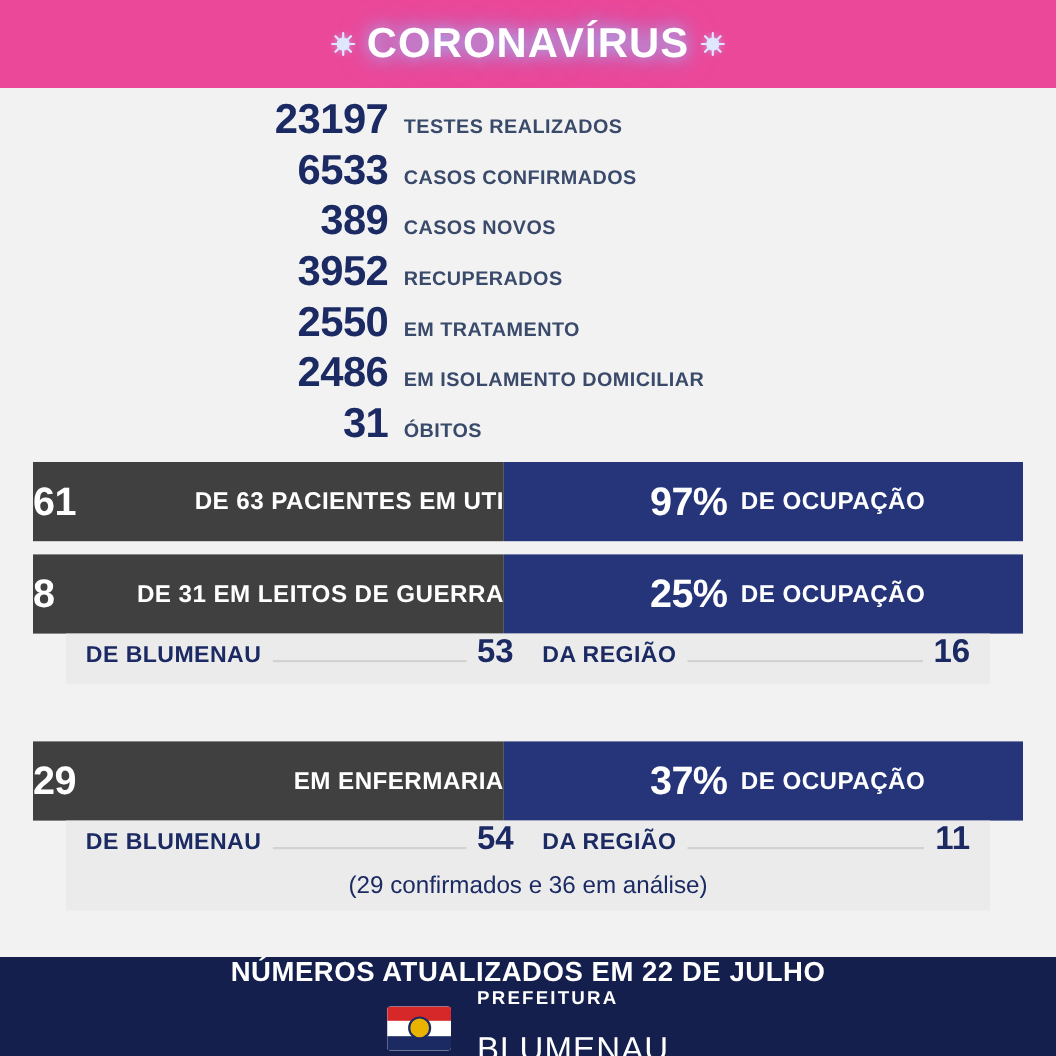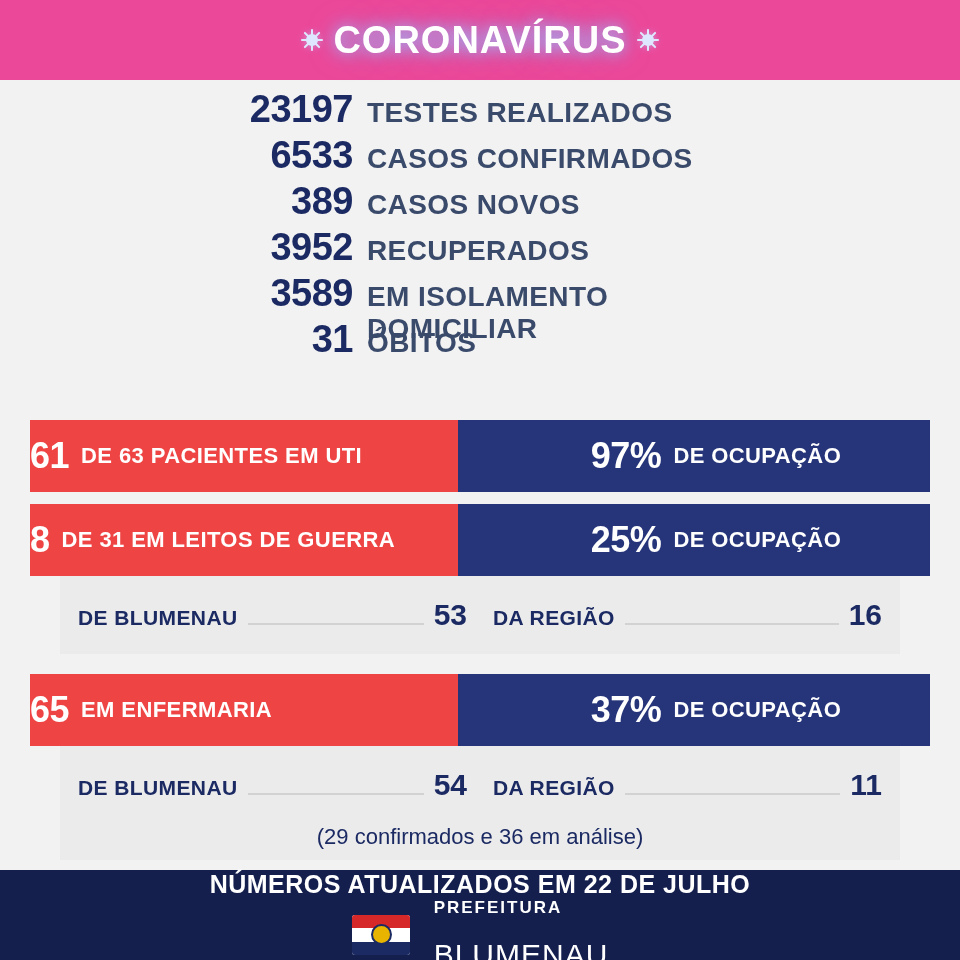--- a/index.html
+++ b/index.html
@@ -82,21 +82,21 @@
     color: #1b2a63;
     font-size: 38px;
     font-weight: bold;
     text-align: right;
     width: 120px;
     padding-right: 14px;
     letter-spacing: -0.5px;
   }
   .stat-label {
     color: #3a4a6b;
-    font-size: 28px;
+    font-size: 18px;
     font-weight: bold;
     letter-spacing: 0.4px;
     width: 360px;
     text-align: left;
   }
 
   
   .band {
     position: absolute;
     left: 30px;
@@ -104,22 +104,22 @@
     display: flex;
   }
   .band .left, .band .right {
     height: 72px;
     display: flex;
     align-items: center;
     color: #ffffff;
   }
   .band .left {
     width: 450px;
-    background: #ef4444;
-    justify-content: flex-start;
+    background: #404040;
+    justify-content: space-between;
   }
   .band .right {
     width: 450px;
     background: #26357a;
     justify-content: center;
     padding-left: 44px;
   }
   .big {
     font-size: 36px;
     font-weight: bold;
@@ -134,23 +134,22 @@
 
   
   .sub {
     position: absolute;
     left: 60px;
     width: 840px;
     background: #ebebeb;
   }
   .sub-row {
     display: flex;
-    align-items: center;
     height: 46px;
-    padding: 16px 18px;
+    padding: 0 18px;
   }
   .sub-cell {
     flex: 1;
     display: flex;
     align-items: baseline;
   }
   .sub-label {
     color: #1b2a63;
     font-size: 21px;
     font-weight: bold;
@@ -270,21 +269,25 @@
     </div>
     <div class="stat-row">
       <div class="stat-num">389</div>
       <div class="stat-label">CASOS NOVOS</div>
     </div>
     <div class="stat-row">
       <div class="stat-num">3952</div>
       <div class="stat-label">RECUPERADOS</div>
     </div>
     <div class="stat-row">
-      <div class="stat-num">3589</div>
+      <div class="stat-num">2550</div>
+      <div class="stat-label">EM TRATAMENTO</div>
+    </div>
+    <div class="stat-row">
+      <div class="stat-num">2486</div>
       <div class="stat-label">EM ISOLAMENTO DOMICILIAR</div>
     </div>
     <div class="stat-row">
       <div class="stat-num">31</div>
       <div class="stat-label">ÓBITOS</div>
     </div>
   </div>
 
   <div class="band" style="top:420px;">
     <div class="left">
@@ -318,21 +321,21 @@
       <div class="sub-cell" style="margin-left:26px;">
         <span class="sub-label">DA REGIÃO</span>
         <span class="dots"></span>
         <span class="sub-val">16</span>
       </div>
     </div>
   </div>
 
   <div class="band" style="top:674px;">
     <div class="left">
-      <span class="big">65</span>
+      <span class="big">29</span>
       <span class="small">EM ENFERMARIA</span>
     </div>
     <div class="right">
       <span class="big">37%</span>
       <span class="small">DE OCUPAÇÃO</span>
     </div>
   </div>
 
   <div class="sub" style="top:746px;">
     <div class="sub-row">

